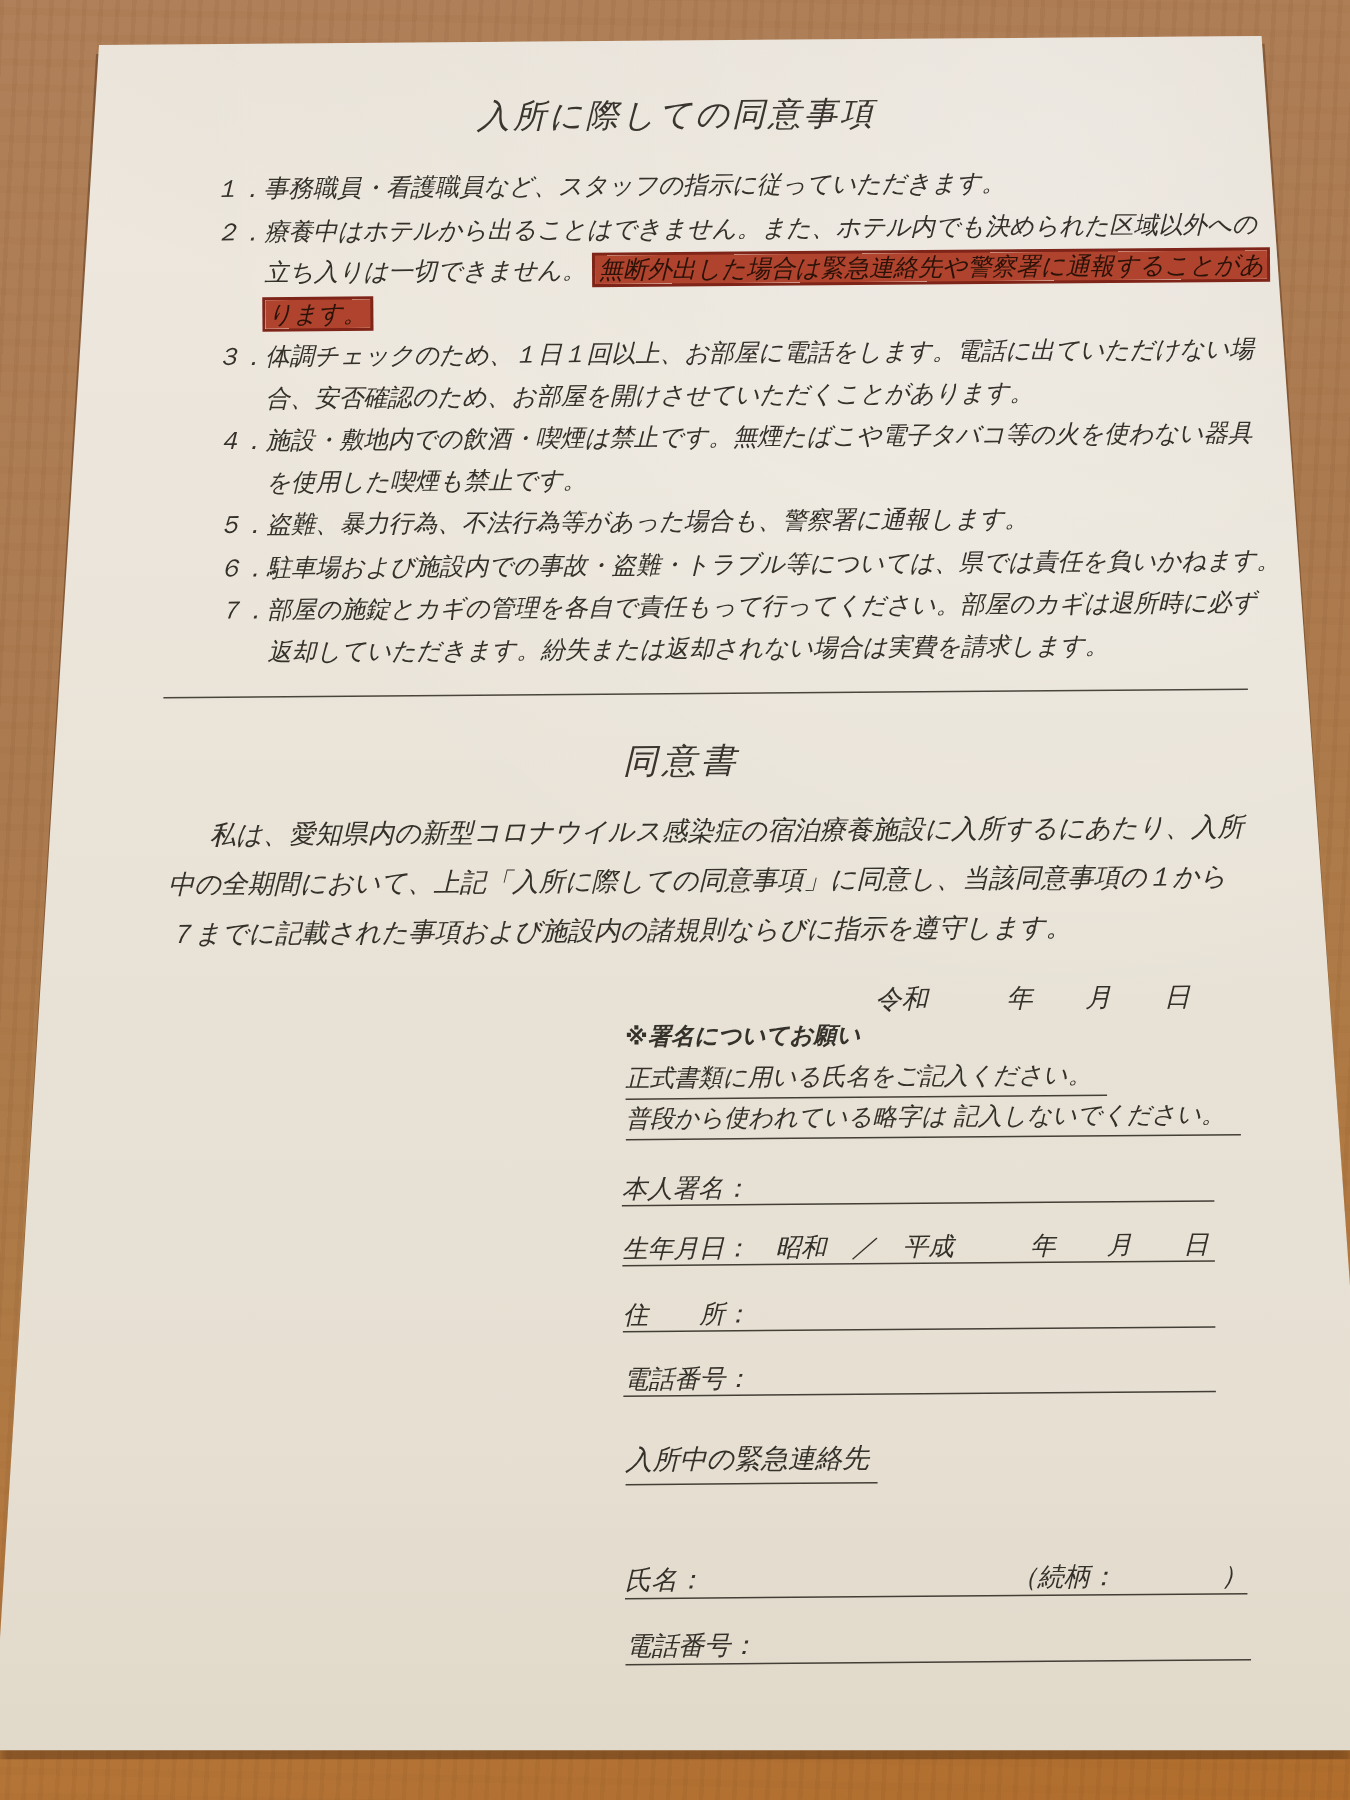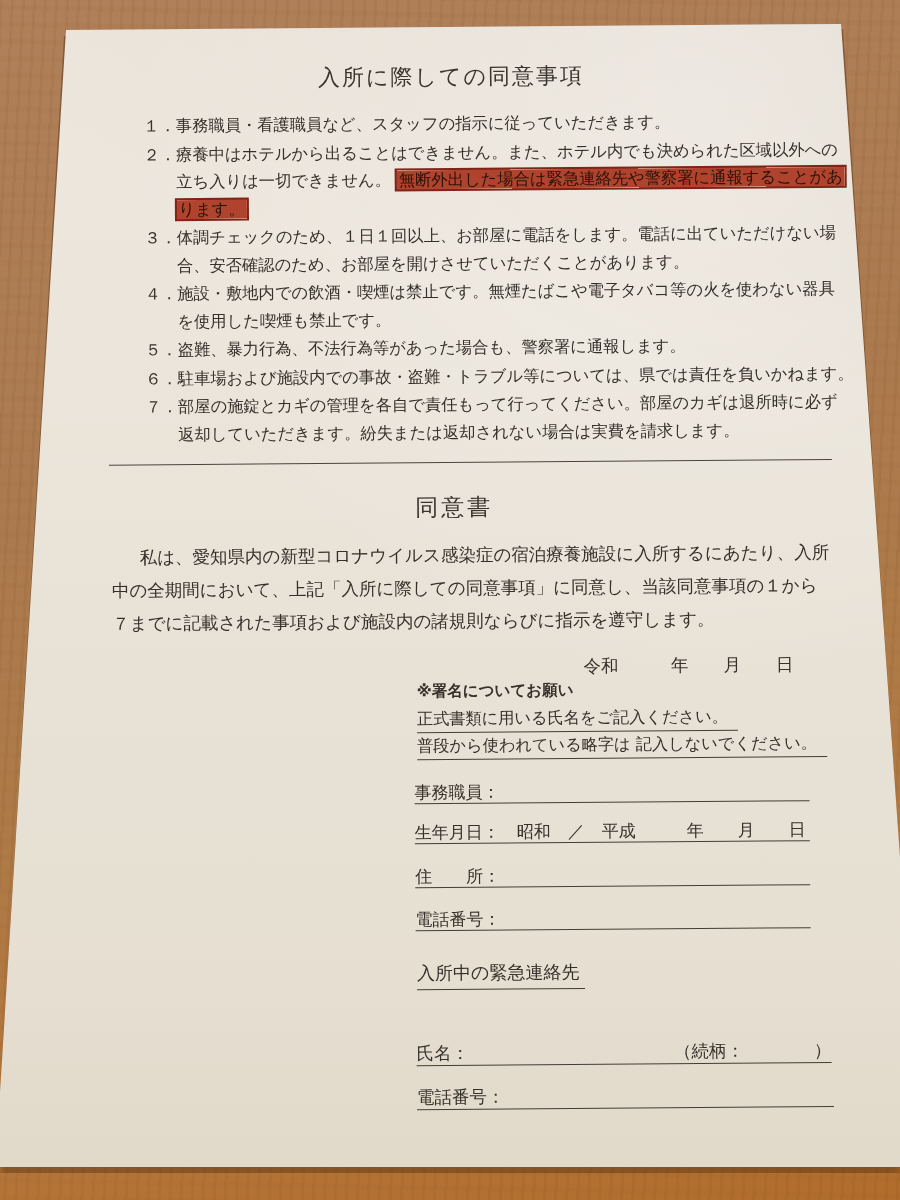--- a/index.html
+++ b/index.html
@@ -1,20 +1,20 @@
 <!DOCTYPE html>
 <html lang="ja"><head>
 <meta charset="utf-8">
 <style>
   html,body{margin:0;padding:0;}
   body{
     width:900px;height:1200px;overflow:hidden;
     font-family:"DejaVu Serif","Liberation Serif",serif;
   }
-  .stage{position:relative;width:900px;height:1200px;overflow:hidden;}
+  .stage{position:relative;width:900px;height:1200px;overflow:hidden;font-style:italic;}
 
   
   .wood{
     position:absolute;inset:0;
     background:
       repeating-linear-gradient(93deg, rgba(96,55,20,.07) 0 3px, rgba(255,255,255,0) 3px 11px),
       repeating-linear-gradient(1deg, rgba(140,85,35,.06) 0 5px, rgba(255,255,255,0) 5px 17px),
       linear-gradient(168deg,#b0805a 0%,#ab7a4f 38%,#ae7a46 62%,#b5763a 82%,#b06d2c 100%);
   }
 
@@ -180,21 +180,21 @@
       <div class="pln">７までに記載された事項および施設内の諸規則ならびに指示を遵守します。</div>
     </div>
 
     <div class="date-line">令和　　　年　　月　　日</div>
 
     <div class="note-title">※署名についてお願い</div>
     <div class="note-ln l1">正式書類に用いる氏名をご記入ください。</div>
     <div class="note-ln l2">普段から使われている略字は 記入しないでください。</div>
 
     <div class="frow sig">
-      <span>事務職員：</span>
+      <span>本人署名：</span>
     </div>
     <div class="frow birth">
       <span>生年月日：　昭和　／　平成　　　年　　月　　日</span>
     </div>
     <div class="frow addr">
       <span>住　　所：</span>
     </div>
     <div class="frow phone">
       <span>電話番号：</span>
     </div>

